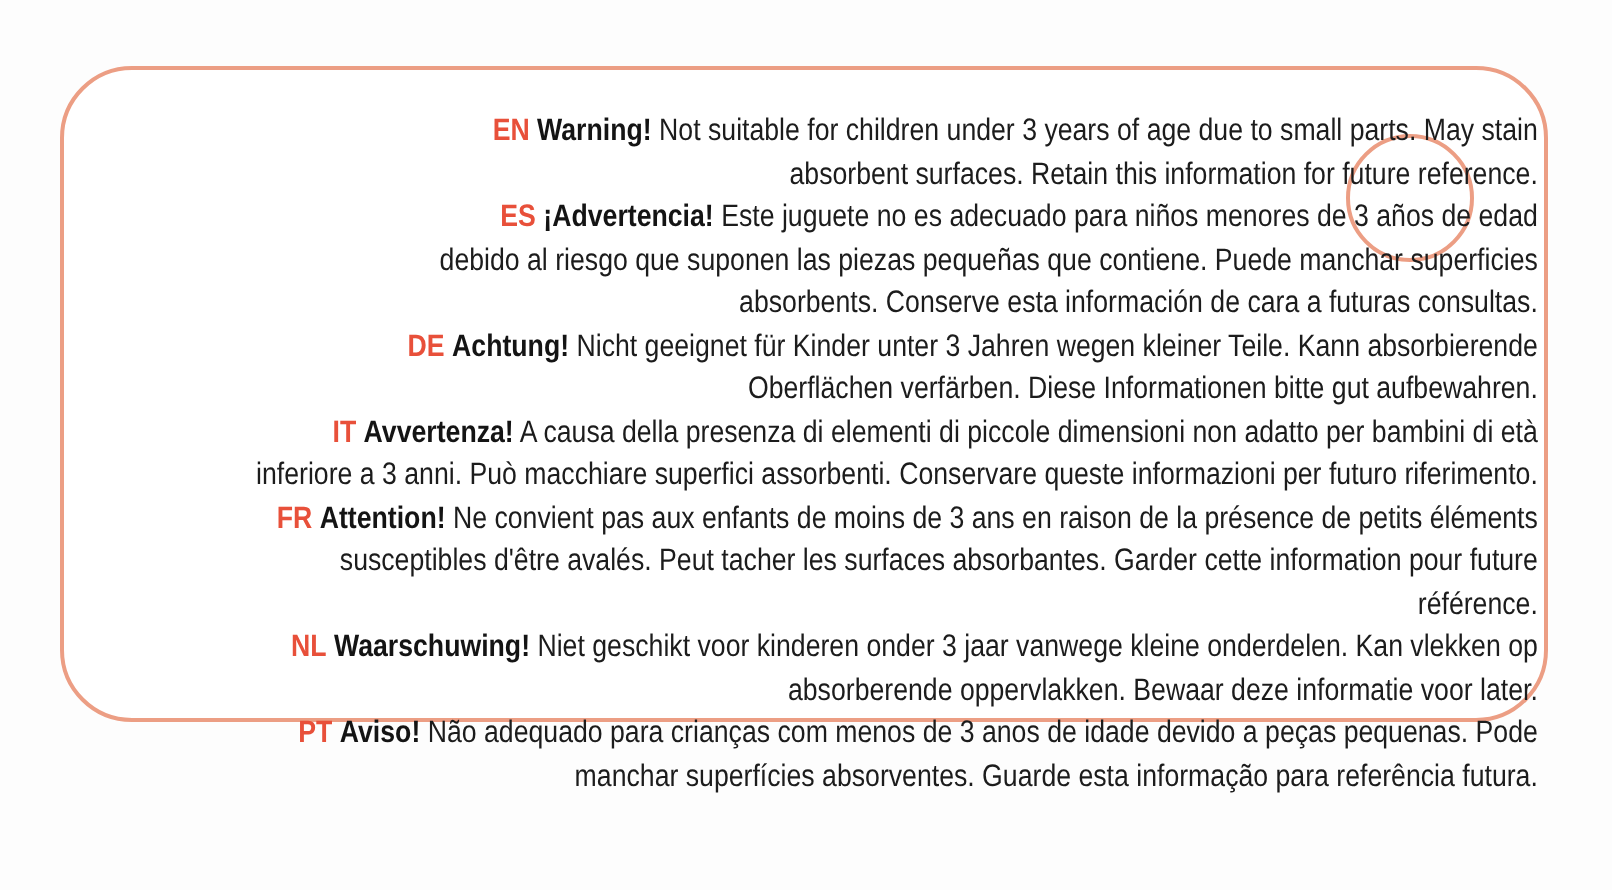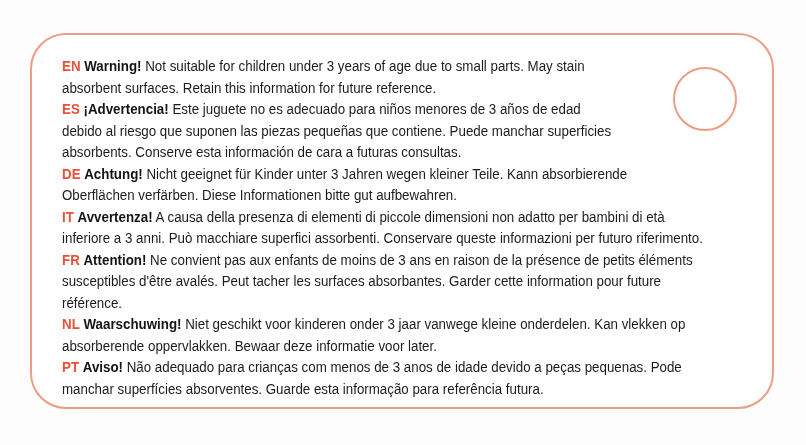--- a/index.html
+++ b/index.html
@@ -12,25 +12,26 @@
     position: relative;
     background: #fdfdfd;
     font-family: "Liberation Sans", sans-serif;
     overflow: hidden;
   }
   .tag {
     position: absolute;
     left: 30px;
     top: 33px;
     width: 744px;
-    height: 376px;
+    height: 328px;
     box-sizing: border-box;
     border: 2px solid #ec9e84;
     border-radius: 36px;
     background: #ffffff;
+    text-align: right;
   }
   .hole {
     position: absolute;
     left: 641px;
     top: 32px;
     width: 64px;
     height: 64px;
     box-sizing: border-box;
     border: 2px solid #ec9e84;
     border-radius: 50%;

